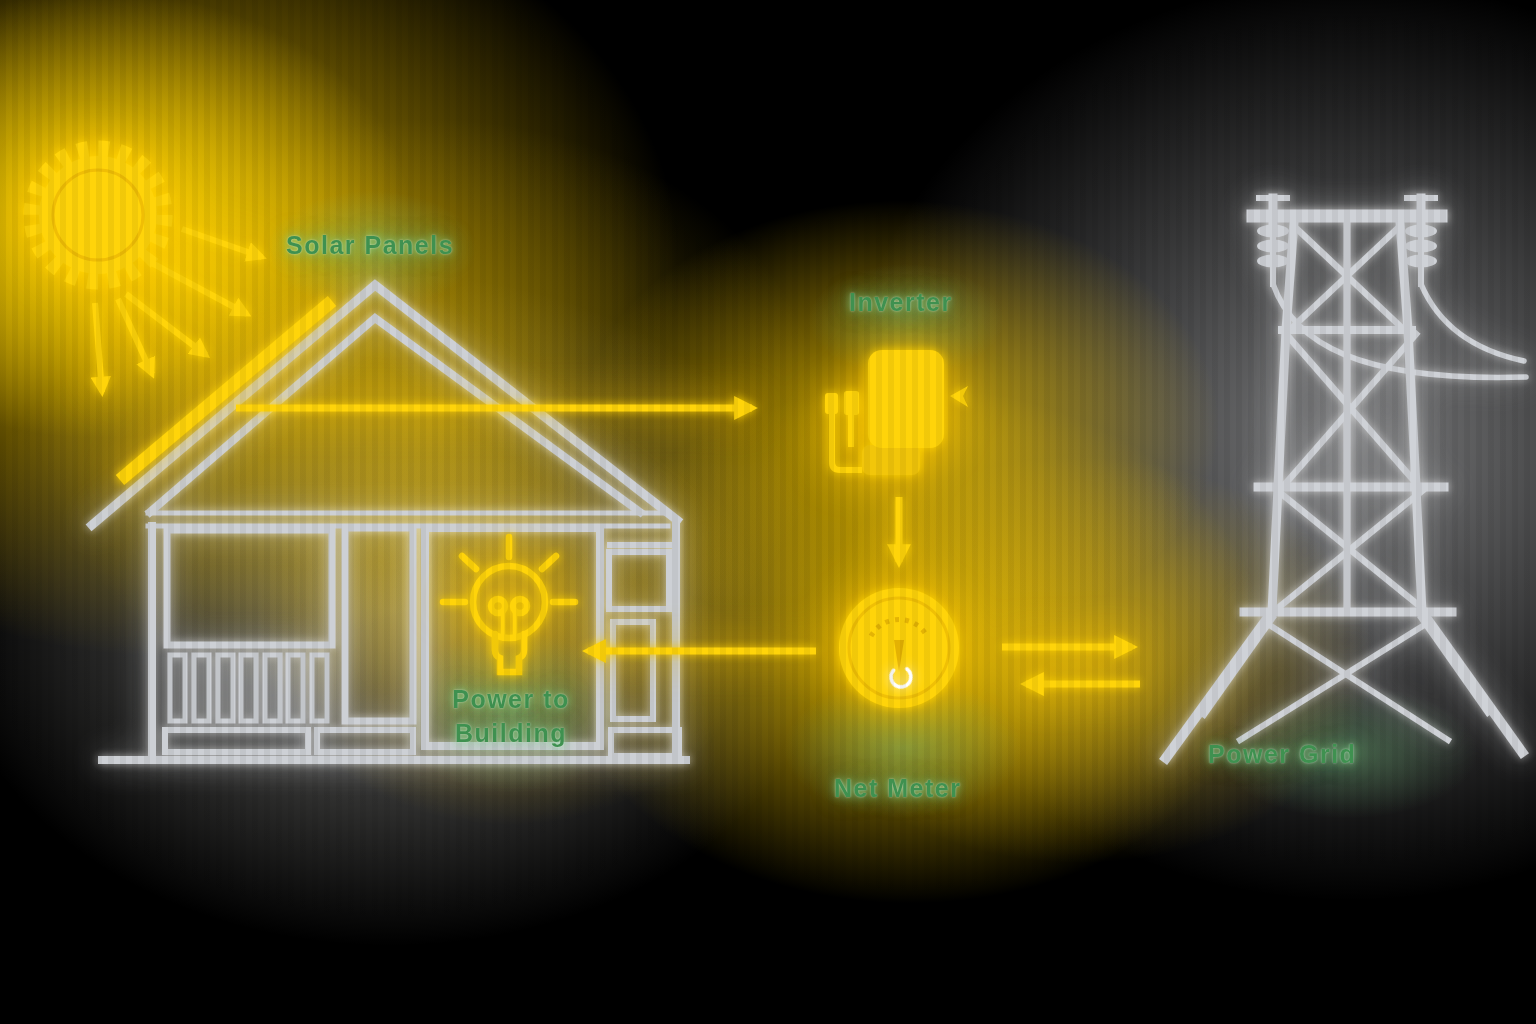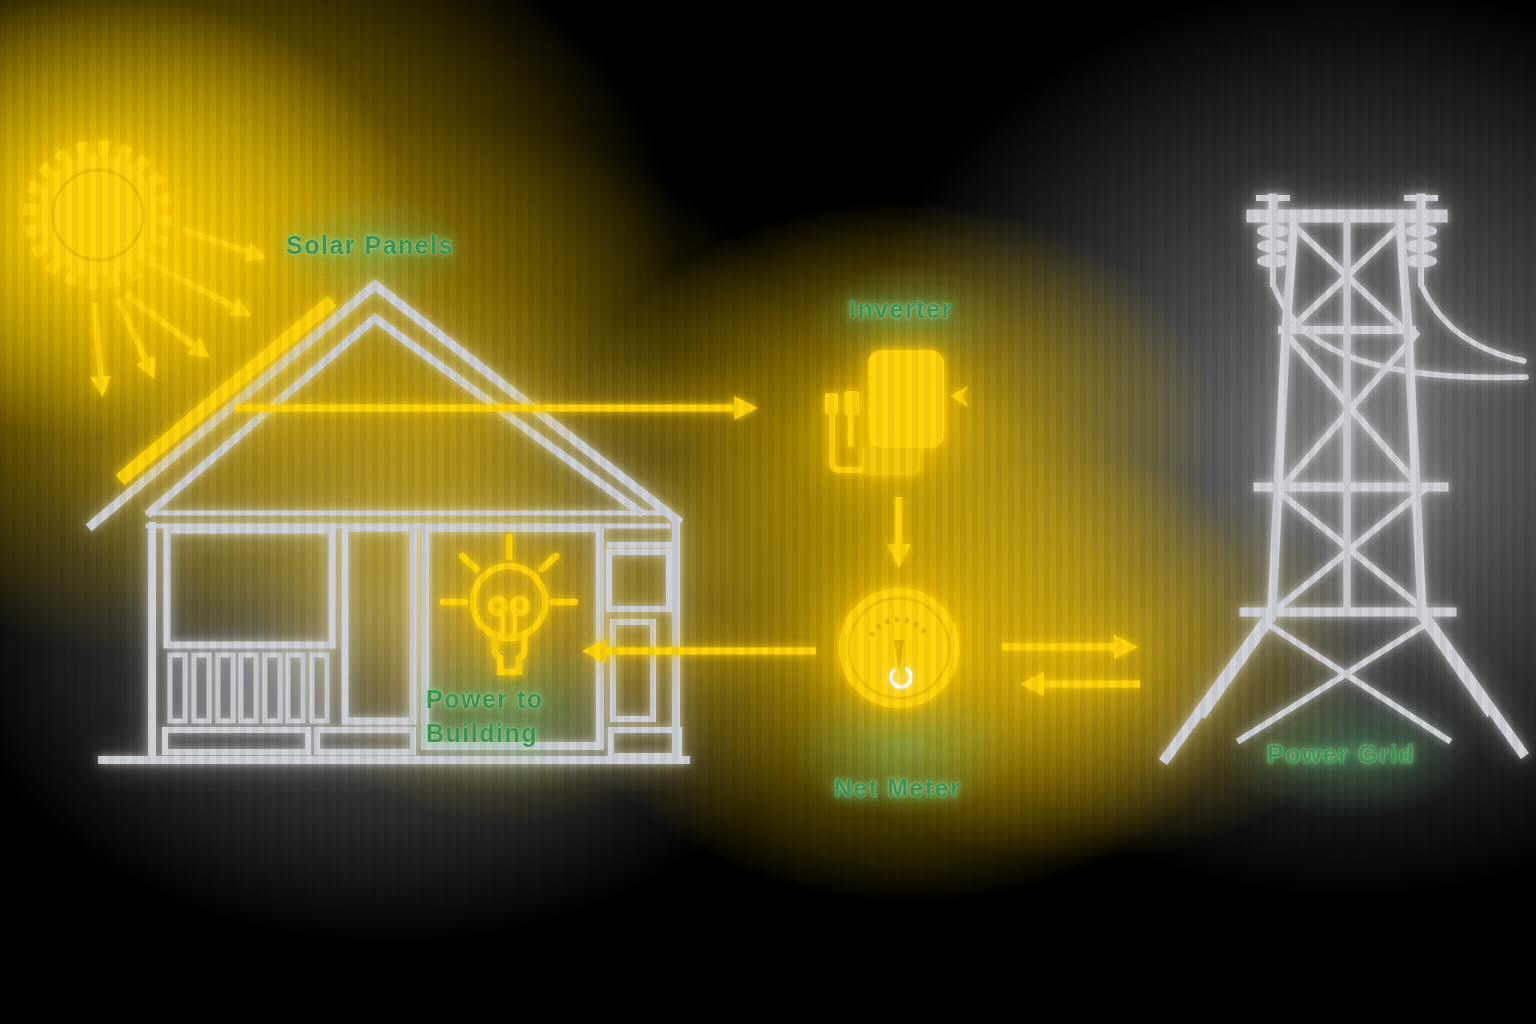--- a/index.html
+++ b/index.html
@@ -37,21 +37,21 @@
   .glow-w{filter:drop-shadow(0 0 6px rgba(255,255,255,.95));}
   .lbl{
     position:absolute;z-index:5;
     font-family:"Liberation Sans", sans-serif;
     font-weight:700;font-size:25px;letter-spacing:1.5px;
     color:#3f9150;white-space:nowrap;
     text-shadow:0 0 2px rgba(255,255,255,.55),
                 0 0 9px  rgba(130,210,140,.95),
                 0 0 22px rgba(110,195,120,.65);
   }
-  .lbl.center{text-align:left;white-space:normal;line-height:34px;}
+  .lbl.center{text-align:center;white-space:normal;line-height:34px;}
 </style>
 </head>
 <body>
 
 <div id="stage">
 
   <svg width="1536" height="1024" viewBox="0 0 1536 1024">
     <defs>
       <marker id="ah" viewBox="0 0 10 10" refX="7.5" refY="5" markerWidth="3.4" markerHeight="3.4" orient="auto">
         <path d="M0,0 L10,5 L0,10 z" fill="#FFD40A"></path>
@@ -184,23 +184,23 @@
         <path d="M503,612 V638 M515,612 V638" stroke-width="4.5"></path>
         <path d="M509,537 V557 M462,556 L476,569 M556,556 L542,569 M443,602 H465 M553,602 H575"></path>
       </g>
     </g>
 
     <circle class="glow-w" cx="901" cy="677" r="10" fill="none" stroke="#FFFFFF" stroke-width="3.6" stroke-linecap="round" stroke-dasharray="48 15" transform="rotate(-55 901 677)"></circle>
   </svg>
 
   <div class="lbl" style="left:286px;top:231px;">Solar Panels</div>
 
-  <div class="lbl" style="left:849px;top:295px;text-align:right;">Inverter</div>
+  <div class="lbl" style="left:849px;top:288px;text-align:right;">Inverter</div>
 
   <div class="lbl center" style="left:426px;top:682px;width:170px;">
     <span>Power to</span><br>
     <span>Building</span>
   </div>
 
   <div class="lbl" style="left:834px;top:738px;margin-top:36px;">Net Meter</div>
 
-  <div class="lbl" style="left:1267px;top:740px;">Power Grid</div>
+  <div class="lbl" style="left:1208px;top:740px;">Power Grid</div>
 </div>
 
 </body></html>

